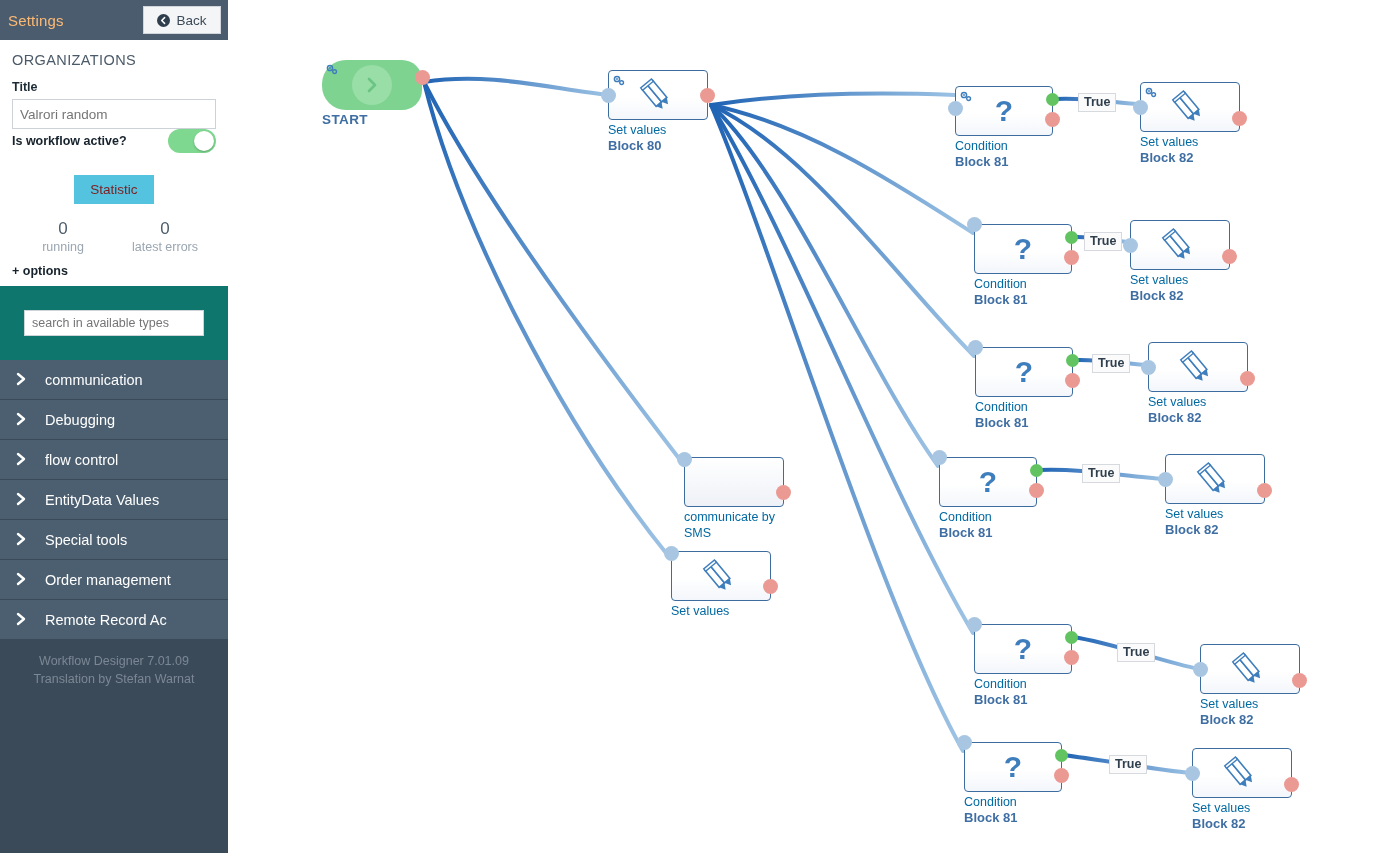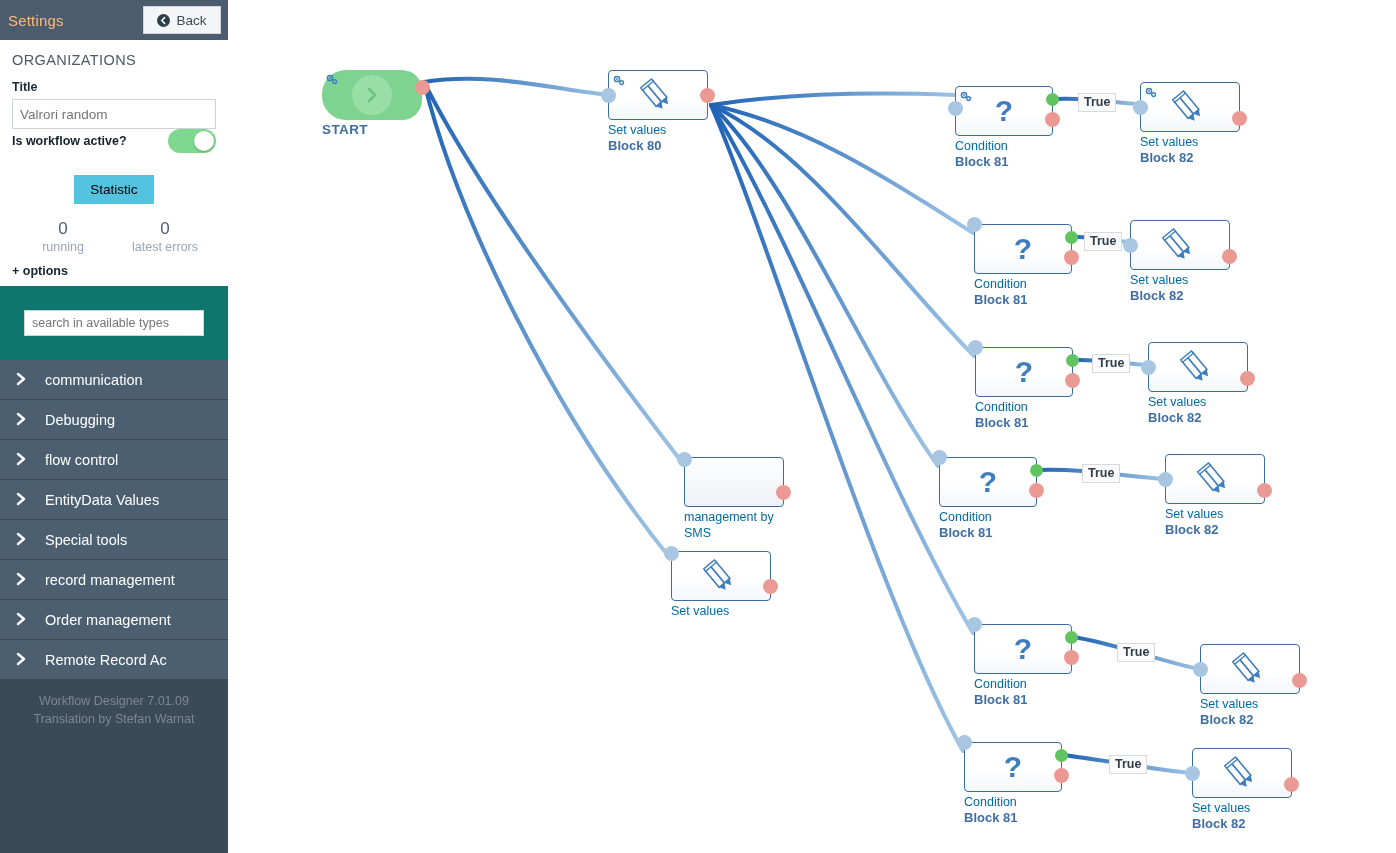--- a/index.html
+++ b/index.html
@@ -78,21 +78,21 @@
   }
   #active-toggle .knob {
     position: absolute; right: 2px; top: 2px;
     width: 20px; height: 20px; border-radius: 50%;
     background: #ffffff;
     box-shadow: 0 1px 2px rgba(0,0,0,.25);
   }
   #statistic-wrap { text-align: center; margin-top: 22px; }
   #statistic-button {
     display: inline-block;
-    background: #53c3e0; color: #000000;
+    background: #53c3e0; color: #7f1d1d;
     font-size: 13.5px; padding: 7px 16px;
     border: none; cursor: pointer;
     font-family: "Liberation Sans", sans-serif;
   }
   #counters {
     display: flex; margin-top: 14px;
   }
   .counter { flex: 1; text-align: center; }
   .counter .num { font-size: 17px; color: #4e5d6b; line-height: 22px; }
   .counter .cap { font-size: 12.5px; color: #9aa6b1; }
@@ -267,26 +267,20 @@
         <div class="type-item">
           <span class="chev"><svg width="11" height="14" viewBox="0 0 11 14">
               <path d="M2 2 L8 7 L2 12" fill="none" stroke="#ffffff" stroke-width="2.4" stroke-linecap="round" stroke-linejoin="round"></path>
             </svg></span>
           <span>Special tools</span>
         </div>
         <div class="type-item">
           <span class="chev"><svg width="11" height="14" viewBox="0 0 11 14">
               <path d="M2 2 L8 7 L2 12" fill="none" stroke="#ffffff" stroke-width="2.4" stroke-linecap="round" stroke-linejoin="round"></path>
             </svg></span>
-          <span>record management</span>
-        </div>
-        <div class="type-item">
-          <span class="chev"><svg width="11" height="14" viewBox="0 0 11 14">
-              <path d="M2 2 L8 7 L2 12" fill="none" stroke="#ffffff" stroke-width="2.4" stroke-linecap="round" stroke-linejoin="round"></path>
-            </svg></span>
           <span>Order management</span>
         </div>
         <div class="type-item">
           <span class="chev"><svg width="11" height="14" viewBox="0 0 11 14">
               <path d="M2 2 L8 7 L2 12" fill="none" stroke="#ffffff" stroke-width="2.4" stroke-linecap="round" stroke-linejoin="round"></path>
             </svg></span>
           <span>Remote Record Ac</span>
         </div>
       </div>
 
@@ -379,21 +373,21 @@
         <path d="M483,105 C545,250 650,600 735,751" stroke="url(#f6)"></path>
 
         <path d="M826,99 C860,97 885,103 911,104" stroke="url(#t1)"></path>
         <path d="M845,237 C865,236 885,241 901,242" stroke="url(#t2)"></path>
         <path d="M846,360 C872,359 898,364 919,365" stroke="url(#t3)"></path>
         <path d="M810,470 C855,468 900,477 936,479" stroke="url(#t4)"></path>
         <path d="M845,637 C885,643 935,662 971,669" stroke="url(#t5)"></path>
         <path d="M835,755 C875,760 930,770 963,773" stroke="url(#t6)"></path>
       </g>
     </svg>
-  <div class="node" style="left: 94px; top: 70px; width: 100px; height: 50px;">
+  <div class="node" style="left: 94px; top: 60px; width: 100px; height: 50px;">
         <div class="node-box start" style="width: 100px; height: 50px;">
           <span class="gearicon"><svg width="13" height="13" viewBox="0 0 13 13">
               <circle cx="4" cy="4" r="2.6" fill="none" stroke="#3f7ebc" stroke-width="1.5"></circle>
               <circle cx="4" cy="4" r="0.9" fill="#3f7ebc"></circle>
               <circle cx="8.6" cy="7.6" r="1.9" fill="none" stroke="#3f7ebc" stroke-width="1.4"></circle>
             </svg></span>
           <div class="start-circle">
             <svg width="20" height="20" viewBox="0 0 20 20">
               <path d="M7 4 L13 10 L7 16" fill="none" stroke="#6ac483" stroke-width="2.6" stroke-linecap="round" stroke-linejoin="round"></path>
             </svg>
@@ -427,21 +421,21 @@
           <span class="sub">Set values</span>
           <span class="blk">Block 80</span>
         </div>
       </div>
       <div class="node" style="left: 456px; top: 457px; width: 100px; height: 50px;">
         <div class="node-box empty" style="width: 100px; height: 50px;">
           <span class="port in" style="left: -8px; top: -6px;"></span>
           <span class="port out" style="right: -8px; top: 27px;"></span>
         </div>
         <div class="node-label wrap2">
-          <span class="sub">management by SMS</span>
+          <span class="sub">communicate by SMS</span>
         </div>
       </div>
       <div class="node" style="left: 443px; top: 551px; width: 100px; height: 50px;">
         <div class="node-box" style="width: 100px; height: 50px;">
           <span><svg width="44" height="34" viewBox="0 0 44 34">
               <g transform="rotate(-40 22 17)">
                 <rect x="12" y="4" width="7" height="22" fill="#ffffff" stroke="#3f7ebc" stroke-width="1.6"></rect>
                 <rect x="19" y="4" width="7" height="22" fill="#ffffff" stroke="#3f7ebc" stroke-width="1.6"></rect>
                 <path d="M12 26 L15.5 32 L19 26 Z" fill="#3f7ebc"></path>
                 <path d="M19 26 L22.5 32 L26 26 Z" fill="#3f7ebc"></path>

